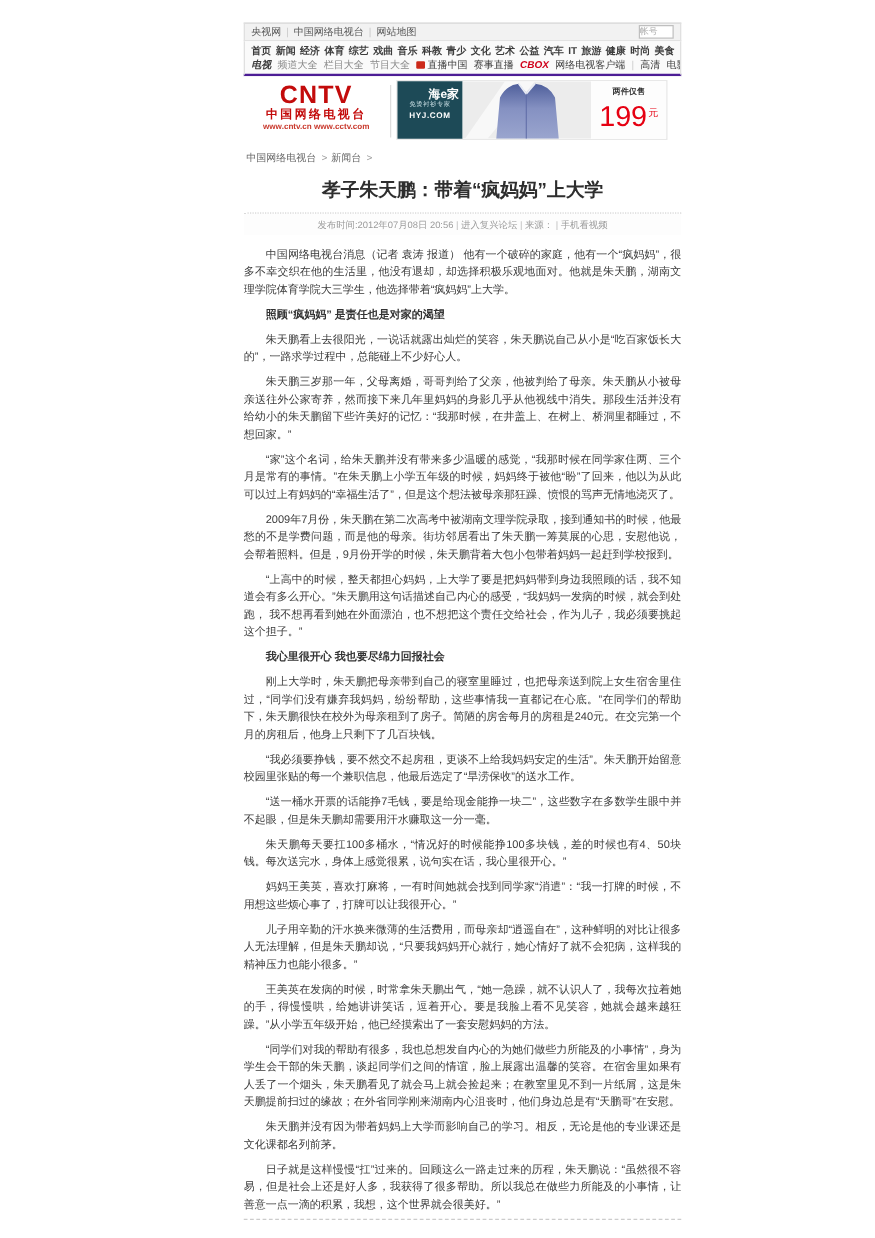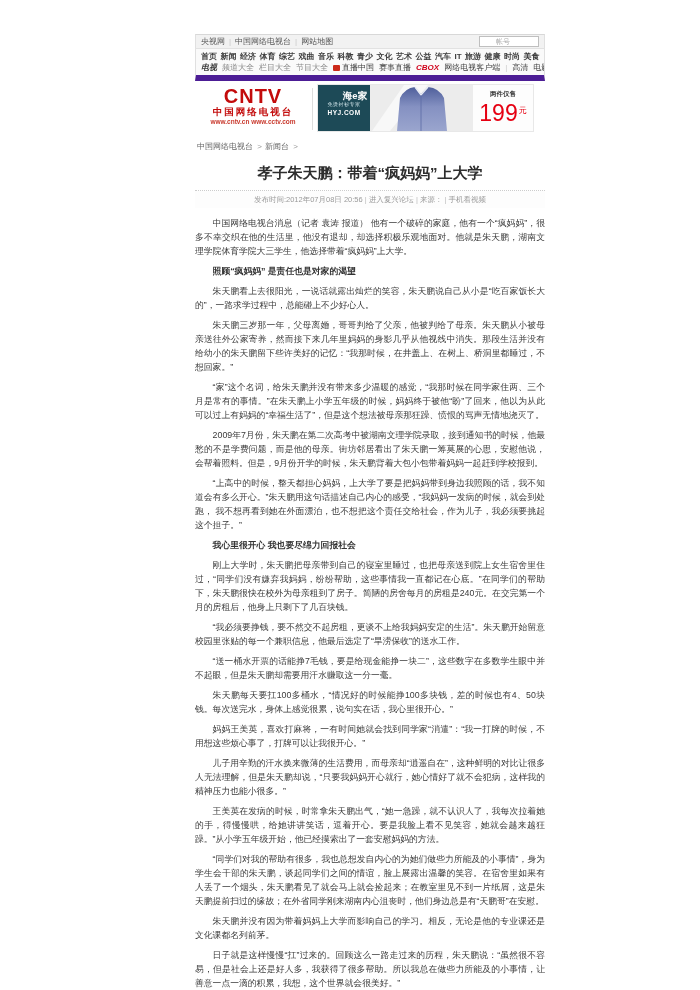--- a/index.html
+++ b/index.html
@@ -1,39 +1,39 @@
 <!DOCTYPE html>
 <html><head>
 <meta charset="utf-8">
 <style>
   html,body{margin:0;padding:0;}
   body{
     width:700px;height:990px;overflow:hidden;background:#fff;position:relative;
     font-family:"Liberation Sans","DejaVu Sans",sans-serif;color:#333;
   }
-  .page{position:absolute;left:195px;top:34px;width:350px;height:773px;}
+  .page{position:absolute;left:195px;top:18px;width:350px;height:773px;}
 
   
   .topbar{
     height:15px;background:#f2f2f2;border-top:1px solid #d8d8d8;border-bottom:1px solid #e2e2e2;
     border-left:1px solid #e0e0e0;border-right:1px solid #e0e0e0;
     display:flex;align-items:center;padding:0 5px;font-size:8px;color:#555;box-sizing:border-box;
   }
   .tb-item{cursor:pointer;color:#555;text-decoration:none;}
   .tb-item:not(:last-of-type)::after{content:"|";color:#c9c9c9;margin:0 4px;}
   .tb-input{
     margin-left:auto;width:26px;height:9px;border:1px solid #bfbfbf;background:#fff;
-    font-size:7px;color:#999;padding:0 16px;
+    font-size:7px;color:#999;padding:0 0;
   }
   .tb-input::placeholder{color:#aaa;font-size:7px;}
 
   
   .navbars{
     background:#fafafa;border-left:1px solid #e0e0e0;border-right:1px solid #e0e0e0;
-    border-bottom:6px solid #4c1d95;padding:2px 0 2px 5px;box-sizing:border-box;
+    border-bottom:2px solid #4c1d95;padding:2px 0 2px 5px;box-sizing:border-box;
   }
   .nav-row1,.nav-row2{display:flex;align-items:center;height:11px;white-space:nowrap;overflow:hidden;}
   .nav-row1 a{font-size:8px;font-weight:700;color:#3d3d3d;text-decoration:none;margin-right:3.5px;}
   .nav-row2 a{font-size:8px;color:#3d3d3d;text-decoration:none;margin-right:5px;display:inline-flex;align-items:center;}
   .nav-row2 a.strong{font-weight:700;font-style:italic;}
   .nav-row2 a.muted{color:#8a8a8a;}
   .nav-row2 a.cbox{color:#d0021b;font-weight:700;font-style:italic;}
   .nav-row2 a.sep{color:#ccc;cursor:default;}
   .mini-icon.live-icon{display:inline-block;width:7px;height:6px;background:#cc2a1a;border-radius:1px;margin-right:2px;}
 

